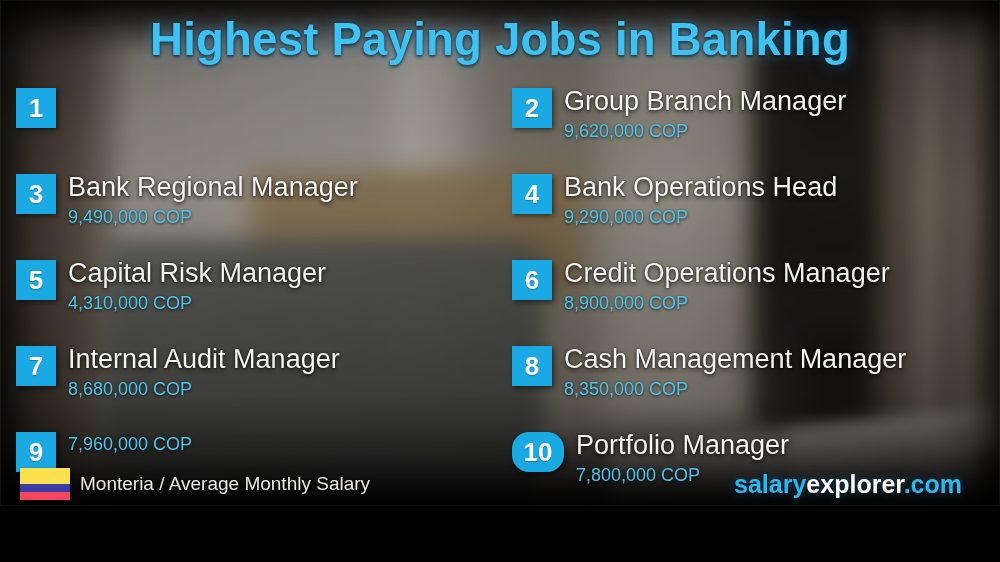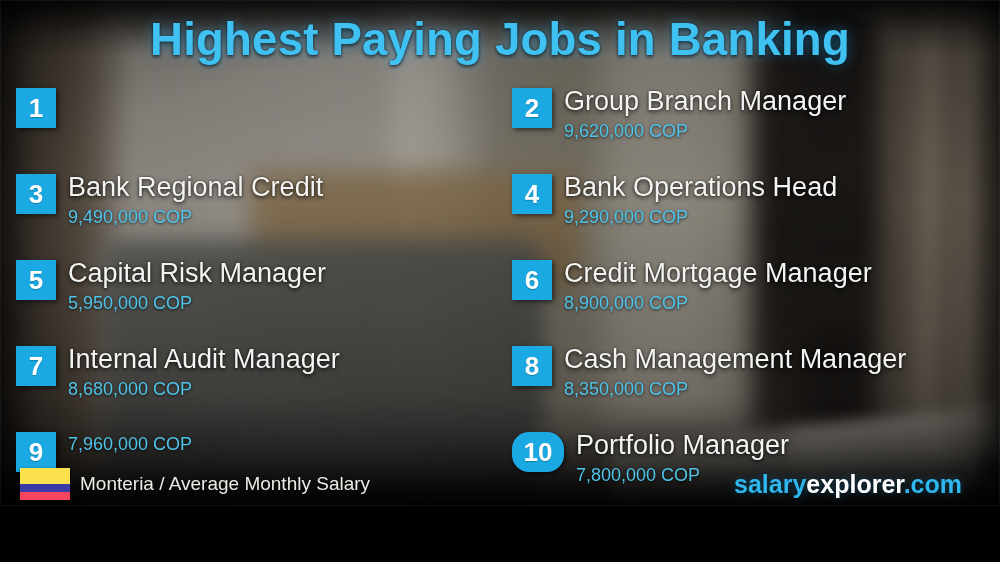--- a/index.html
+++ b/index.html
@@ -287,45 +287,45 @@
             <div class="job">Group Branch Manager</div>
             <div class="salary">9,620,000 COP</div>
           </div>
         </div>
       </div>
 
       <div class="row">
         <div class="cell left">
           <div class="badge">3</div>
           <div class="texts">
-            <div class="job">Bank Regional Credit</div>
+            <div class="job">Bank Regional Manager</div>
             <div class="salary">9,490,000 COP</div>
           </div>
         </div>
         <div class="cell right">
           <div class="badge">4</div>
           <div class="texts">
             <div class="job">Bank Operations Head</div>
             <div class="salary">9,290,000 COP</div>
           </div>
         </div>
       </div>
 
       <div class="row">
         <div class="cell left">
           <div class="badge">5</div>
           <div class="texts">
             <div class="job">Capital Risk Manager</div>
-            <div class="salary">5,950,000 COP</div>
+            <div class="salary">4,310,000 COP</div>
           </div>
         </div>
         <div class="cell right">
           <div class="badge">6</div>
           <div class="texts">
-            <div class="job">Credit Mortgage Manager</div>
+            <div class="job">Credit Operations Manager</div>
             <div class="salary">8,900,000 COP</div>
           </div>
         </div>
       </div>
 
       <div class="row">
         <div class="cell left">
           <div class="badge">7</div>
           <div class="texts">
             <div class="job">Internal Audit Manager</div>

